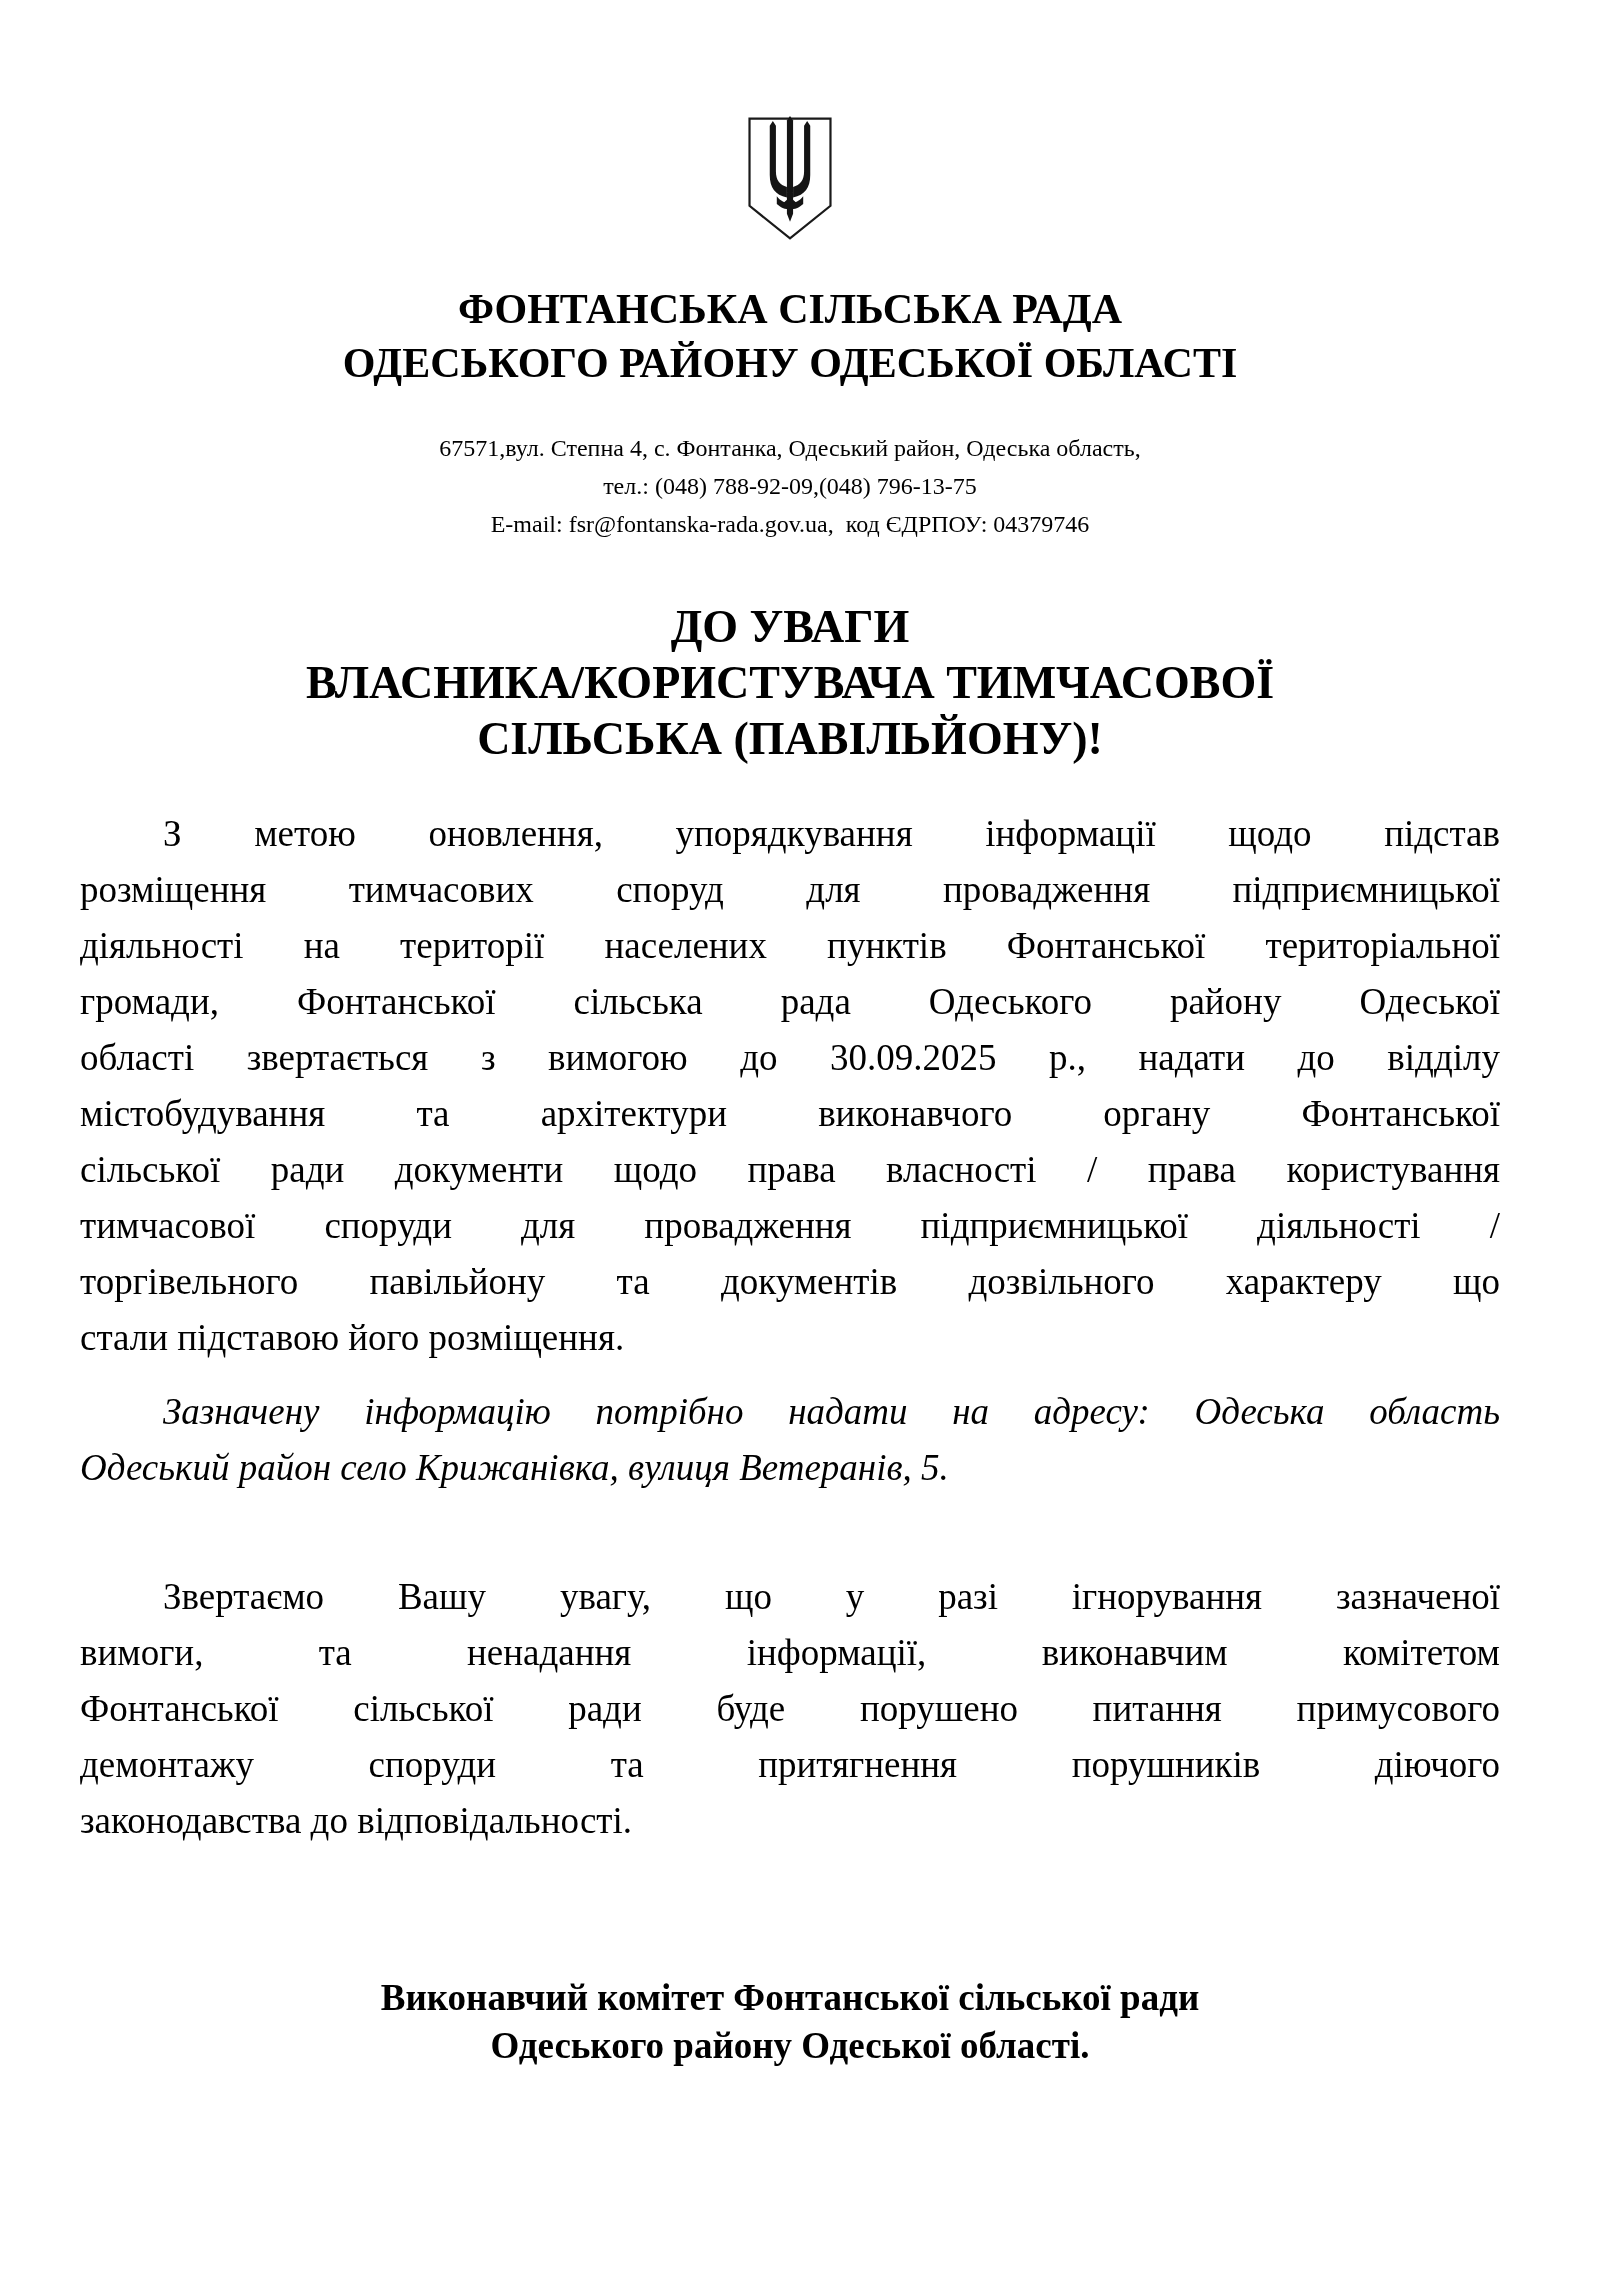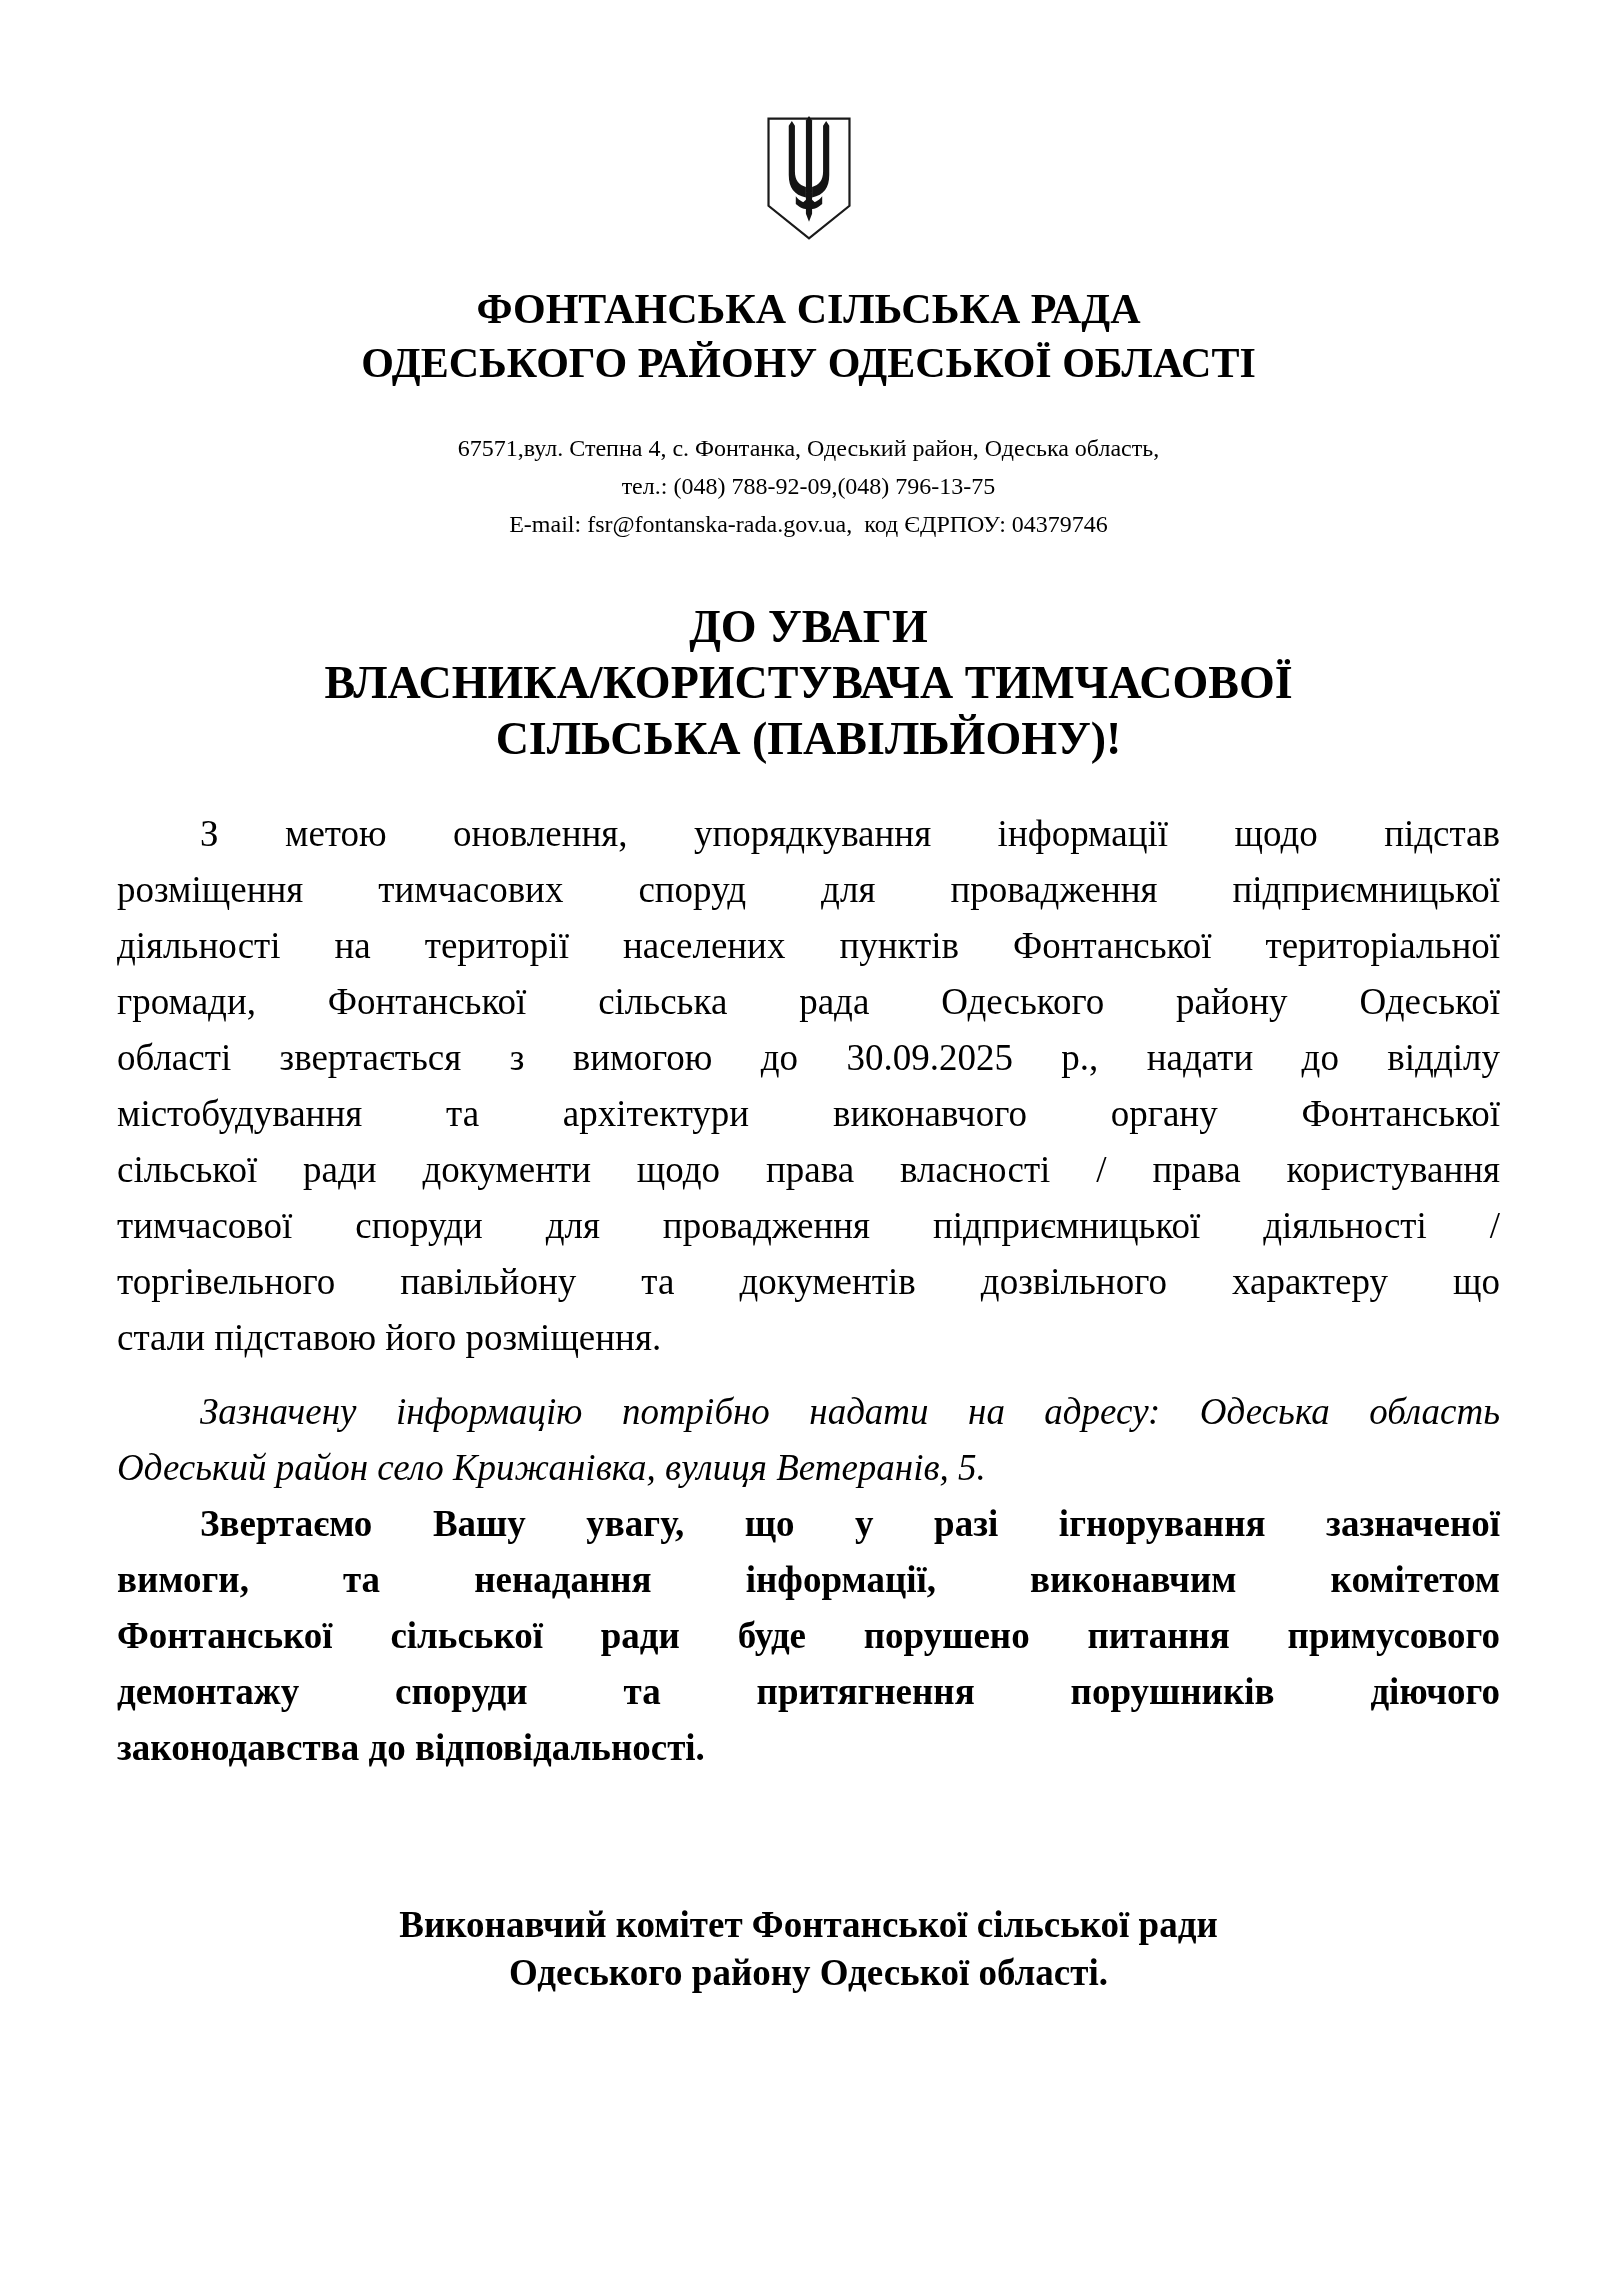--- a/index.html
+++ b/index.html
@@ -8,21 +8,21 @@
     height: 2293px;
     background: #ffffff;
     color: #000000;
     font-family: "Liberation Serif", "DejaVu Serif", serif;
     overflow: hidden;
   }
   .page {
     box-sizing: border-box;
     width: 1614px;
     height: 2293px;
-    padding: 115px 114px 0 117px; 
+    padding: 115px 114px 0 80px; 
   }
   .line { white-space: pre-wrap; }
 
   
   .emblem-wrap { text-align: center; height: 128px; }
   .emblem-wrap svg { display: inline-block; }
 
   
   .org-name {
     margin-top: 39px;
@@ -49,21 +49,21 @@
     text-align: center;
   }
 
   
   .para { font-size: 37px; line-height: 56px; }
   .para .line { text-align: justify; text-align-last: justify; }
   .para .line:first-child { text-indent: 83px; }
   .para .line:last-child { text-align-last: left; }
   .p1 { margin-top: 39px; }
   .p2 { margin-top: 18px; font-style: italic; }
-  .p3 { font-weight: bold; }
+  .p3 { margin-top: 73px; font-weight: normal; }
 
   
   .signature {
     margin-top: 125px;
     font-size: 37px;
     line-height: 48px;
     font-weight: bold;
     text-align: center;
   }
 </style>

